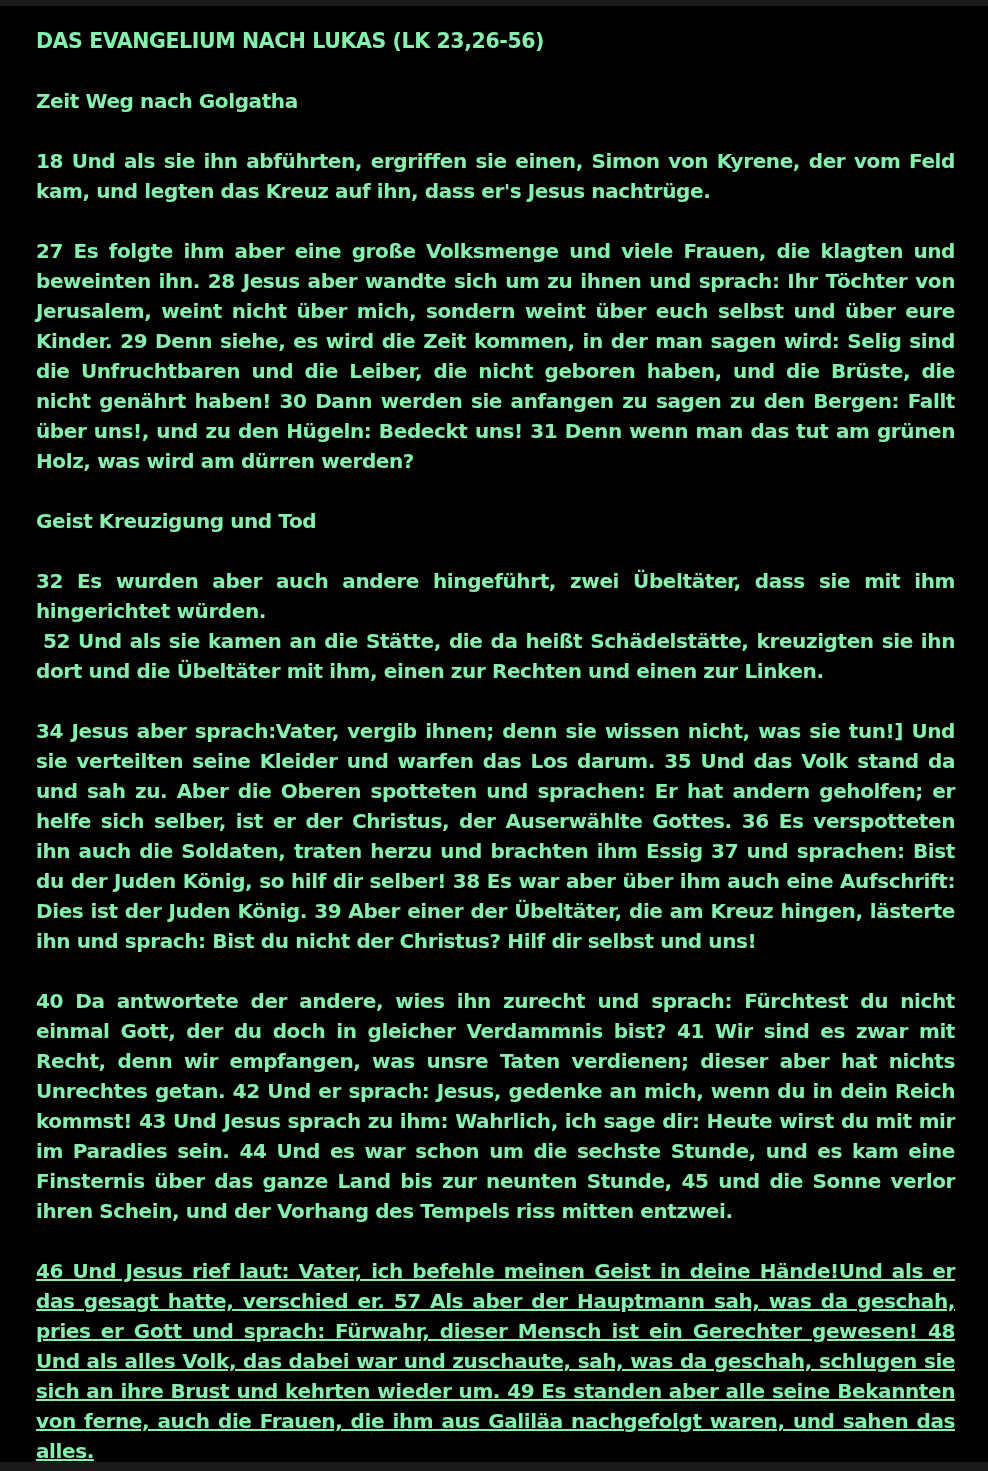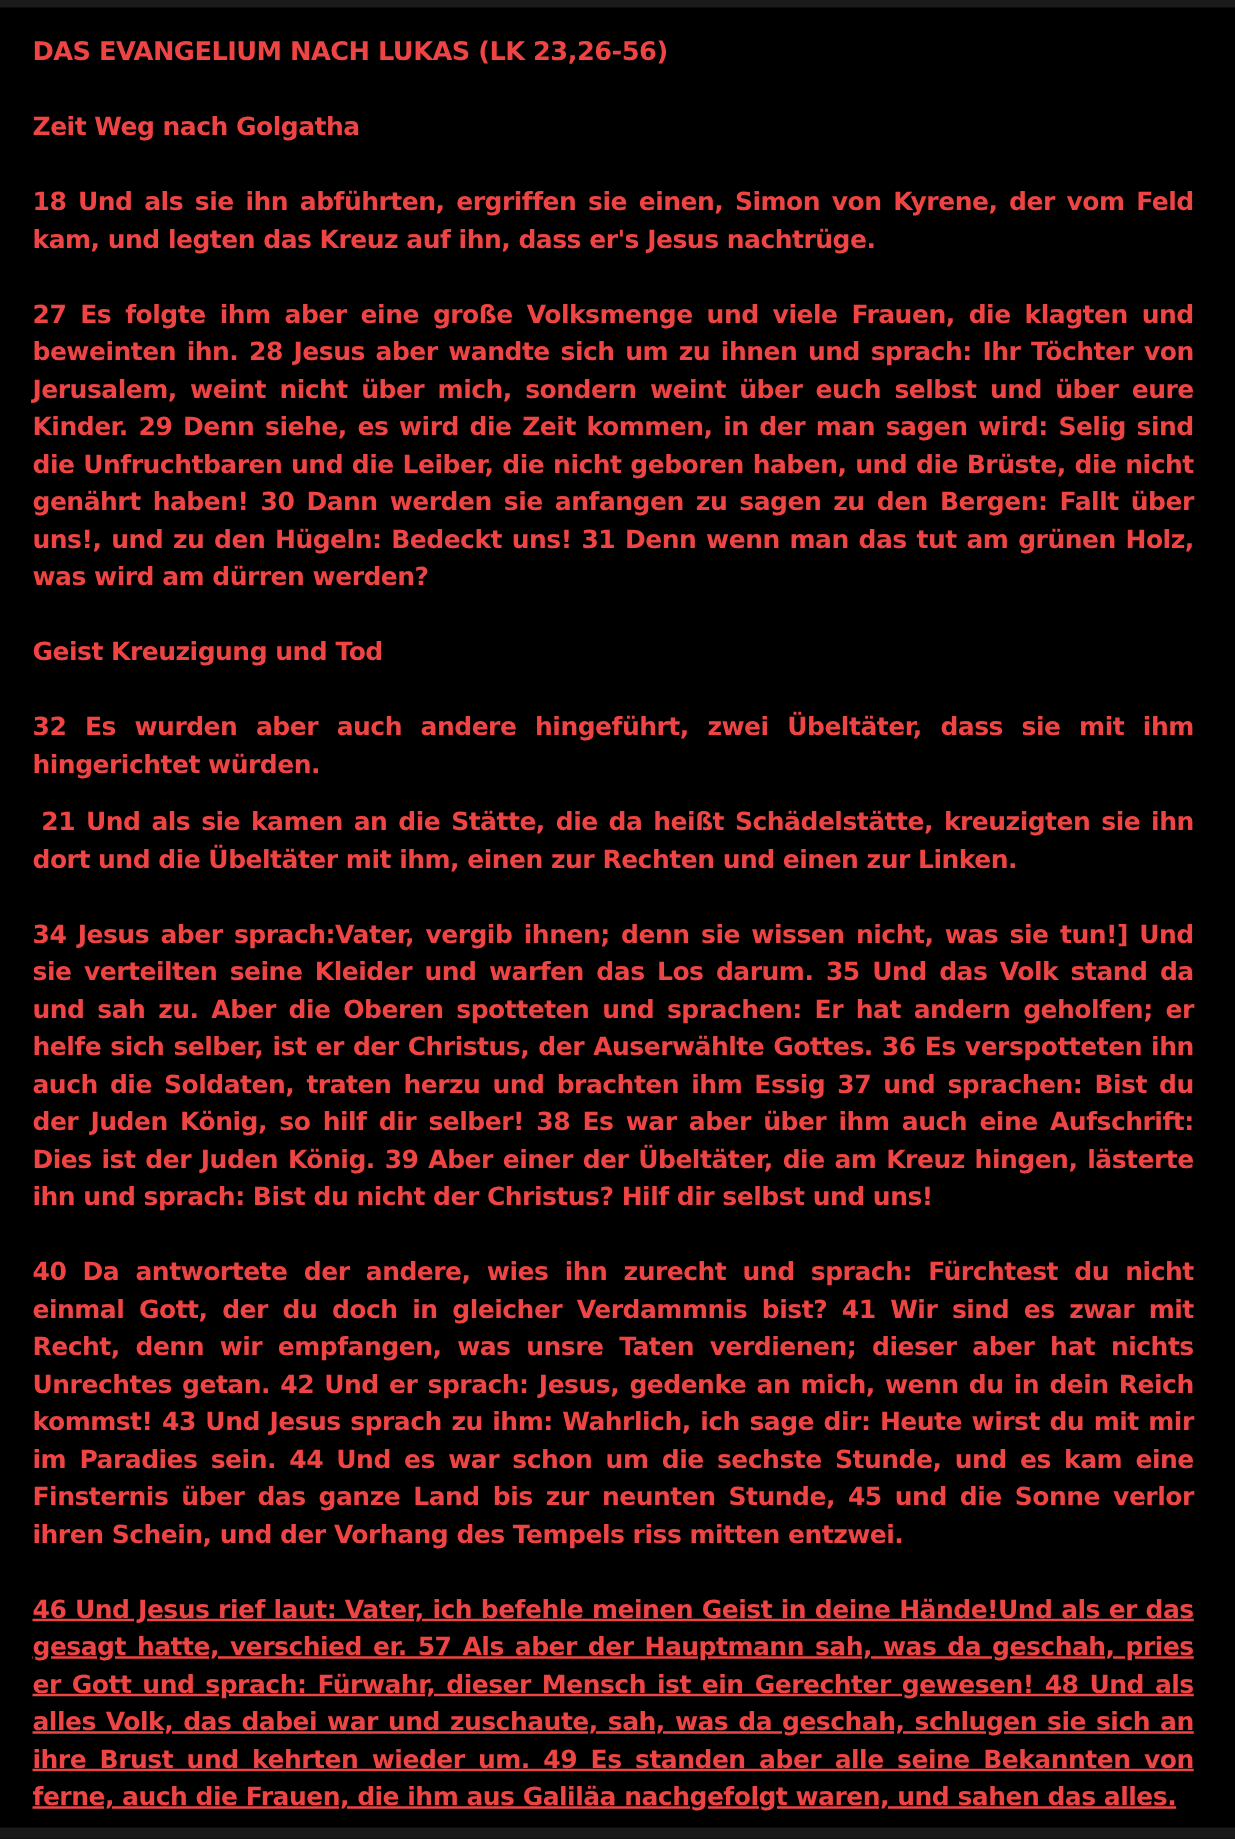--- a/index.html
+++ b/index.html
@@ -20,22 +20,22 @@
   }
   .edge-strip.top    { top: 0;    height: 6px; }
   .edge-strip.bottom { bottom: 0; height: 9px; }
 
   .page {
     position: absolute;
     top: 6px;
     left: 0;
     width: 988px;
     height: 1456px;
-    padding: 20px 33px 0 26px;
-    color: #ef4444;
+    padding: 20px 33px 0 36px;
+    color: #86efac;
     font-family: "DejaVu Sans", "Liberation Sans", sans-serif;
     font-weight: 700;
     font-size: 20px;
     line-height: 30px;
     letter-spacing: -0.4px;
     overflow: hidden;
   }
 
   .title {
     font-size: 20.5px;
@@ -51,21 +51,21 @@
     margin-bottom: 30px;
     text-align: left;
   }
 
   .para {
     text-align: justify;
     margin-bottom: 30px;
   }
 
   
-  .para.no-gap { margin-bottom: 16px; }
+  .para.no-gap { margin-bottom: 0; }
 
   
   .para.indented { text-indent: 7px; }
 
   .para.last { margin-bottom: 0; text-decoration: underline; }
 </style>
 </head>
 <body>
 
 <div class="edge-strip top"></div>
@@ -77,21 +77,21 @@
   <h2 class="heading">Zeit Weg nach Golgatha</h2>
 
   <p class="para">18 Und als sie ihn abführten, ergriffen sie einen, Simon von Kyrene, der vom Feld kam, und legten das Kreuz auf ihn, dass er's Jesus nachtrüge.</p>
 
   <p class="para">27 Es folgte ihm aber eine große Volksmenge und viele Frauen, die klagten und beweinten ihn. 28 Jesus aber wandte sich um zu ihnen und sprach: Ihr Töchter von Jerusalem, weint nicht über mich, sondern weint über euch selbst und über eure Kinder. 29 Denn siehe, es wird die Zeit kommen, in der man sagen wird: Selig sind die Unfruchtbaren und die Leiber, die nicht geboren haben, und die Brüste, die nicht genährt haben! 30 Dann werden sie anfangen zu sagen zu den Bergen: Fallt über uns!, und zu den Hügeln: Bedeckt uns! 31 Denn wenn man das tut am grünen Holz, was wird am dürren werden?</p>
 
   <h2 class="heading">Geist Kreuzigung und Tod</h2>
 
   <p class="para no-gap">32 Es wurden aber auch andere hingeführt, zwei Übeltäter, dass sie mit ihm hingerichtet würden.</p>
 
-  <p class="para indented"> 21 Und als sie kamen an die Stätte, die da heißt Schädelstätte, kreuzigten sie ihn dort und die Übeltäter mit ihm, einen zur Rechten und einen zur Linken.</p>
+  <p class="para indented"> 52 Und als sie kamen an die Stätte, die da heißt Schädelstätte, kreuzigten sie ihn dort und die Übeltäter mit ihm, einen zur Rechten und einen zur Linken.</p>
 
   <p class="para">34 Jesus aber sprach:Vater, vergib ihnen; denn sie wissen nicht, was sie tun!] Und sie verteilten seine Kleider und warfen das Los darum. 35 Und das Volk stand da und sah zu. Aber die Oberen spotteten und sprachen: Er hat andern geholfen; er helfe sich selber, ist er der Christus, der Auserwählte Gottes. 36 Es verspotteten ihn auch die Soldaten, traten herzu und brachten ihm Essig 37 und sprachen: Bist du der Juden König, so hilf dir selber! 38 Es war aber über ihm auch eine Aufschrift: Dies ist der Juden König. 39 Aber einer der Übeltäter, die am Kreuz hingen, lästerte ihn und sprach: Bist du nicht der Christus? Hilf dir selbst und uns!</p>
 
   <p class="para">40 Da antwortete der andere, wies ihn zurecht und sprach: Fürchtest du nicht einmal Gott, der du doch in gleicher Verdammnis bist? 41 Wir sind es zwar mit Recht, denn wir empfangen, was unsre Taten verdienen; dieser aber hat nichts Unrechtes getan. 42 Und er sprach: Jesus, gedenke an mich, wenn du in dein Reich kommst! 43 Und Jesus sprach zu ihm: Wahrlich, ich sage dir: Heute wirst du mit mir im Paradies sein. 44 Und es war schon um die sechste Stunde, und es kam eine Finsternis über das ganze Land bis zur neunten Stunde, 45 und die Sonne verlor ihren Schein, und der Vorhang des Tempels riss mitten entzwei.</p>
 
   <p class="para last">46 Und Jesus rief laut: Vater, ich befehle meinen Geist in deine Hände!Und als er das gesagt hatte, verschied er. 57 Als aber der Hauptmann sah, was da geschah, pries er Gott und sprach: Fürwahr, dieser Mensch ist ein Gerechter gewesen! 48 Und als alles Volk, das dabei war und zuschaute, sah, was da geschah, schlugen sie sich an ihre Brust und kehrten wieder um. 49 Es standen aber alle seine Bekannten von ferne, auch die Frauen, die ihm aus Galiläa nachgefolgt waren, und sahen das alles.</p>
 
 </main>
 
 <div class="edge-strip bottom"></div>

